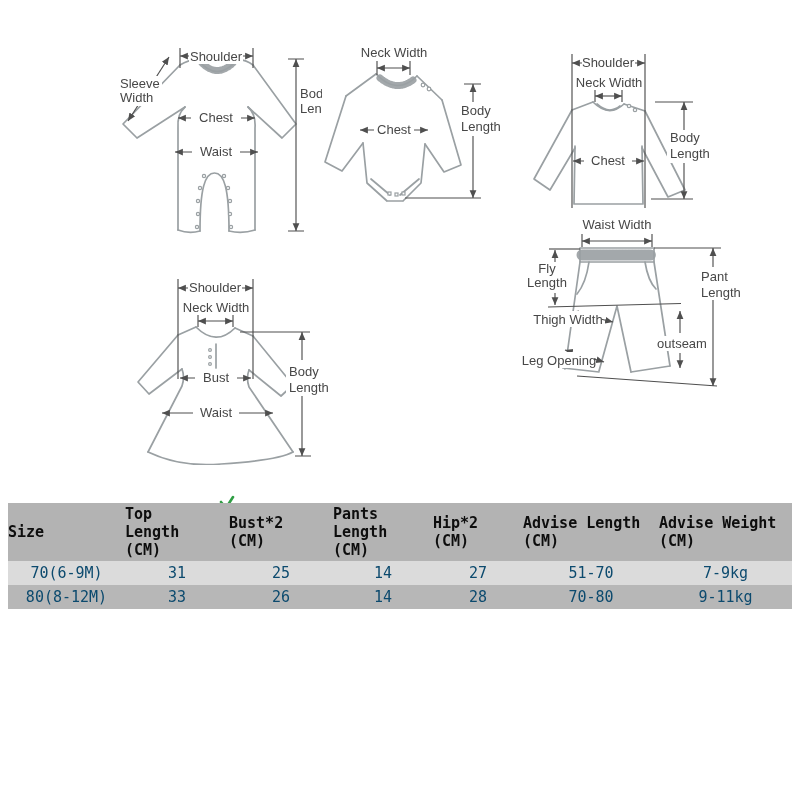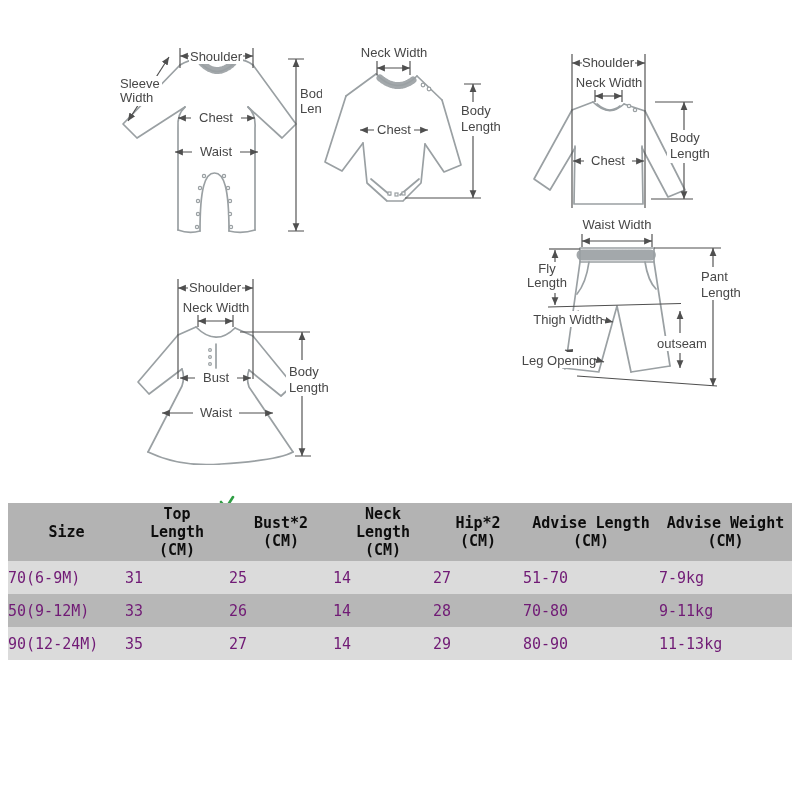--- a/index.html
+++ b/index.html
@@ -11,22 +11,22 @@
   .rib{stroke:#a3a8ab;stroke-width:7;stroke-dasharray:1.2 1.7;fill:none;}
   .rib2{stroke:#a3a8ab;stroke-width:11;stroke-dasharray:1.2 2;fill:none;}
   .dim{stroke:#4f4f4f;stroke-width:1.15;fill:none;}
   .snap{fill:#fff;stroke:#9aa0a3;stroke-width:1.2;}
   .bg{fill:#ffffff;}
   text.lbl{font-family:"Liberation Sans", sans-serif;font-size:13px;fill:#474747;}
   
   #size-table{position:absolute;left:8px;top:503px;width:784px;border-collapse:collapse;
       table-layout:fixed;font-family:"DejaVu Sans Mono","Liberation Mono",monospace;}
   #size-table th{background:#b3b3b3;height:58px;font-size:15px;font-weight:bold;color:#0d0d0d;
-      text-align:center;vertical-align:middle;line-height:18px;padding:0;}
-  #size-table td{height:33px;font-size:15px;color:#701a75;vertical-align:middle;padding:0;}
+      text-align:left;vertical-align:middle;line-height:18px;padding:0;}
+  #size-table td{height:24px;font-size:15px;color:#0c4a6e;text-align:center;vertical-align:middle;padding:0;}
   #size-table tr.light td{background:#dbdbdb;}
   #size-table tr.dark td{background:#b7b7b7;}
   .hl{display:block;}
   #green-check{position:absolute;left:218px;top:494px;width:18px;height:18px;}
 </style>
 </head>
 <body>
 
 <div id="stage">
 
@@ -256,21 +256,21 @@
         <th>
             <span class="hl">Top</span>
             <span class="hl">Length</span>
             <span class="hl">(CM)</span>
           </th>
         <th>
             <span class="hl">Bust*2</span>
             <span class="hl">(CM)</span>
           </th>
         <th>
-            <span class="hl">Neck</span>
+            <span class="hl">Pants</span>
             <span class="hl">Length</span>
             <span class="hl">(CM)</span>
           </th>
         <th>
             <span class="hl">Hip*2</span>
             <span class="hl">(CM)</span>
           </th>
         <th>
             <span class="hl">Advise Length</span>
             <span class="hl">(CM)</span>
@@ -285,33 +285,24 @@
       <tr class="light">
         <td>70(6-9M)</td>
         <td>31</td>
         <td>25</td>
         <td>14</td>
         <td>27</td>
         <td>51-70</td>
         <td>7-9kg</td>
       </tr>
       <tr class="dark">
-        <td>50(9-12M)</td>
+        <td>80(8-12M)</td>
         <td>33</td>
         <td>26</td>
         <td>14</td>
         <td>28</td>
         <td>70-80</td>
         <td>9-11kg</td>
       </tr>
-      <tr class="light">
-        <td>90(12-24M)</td>
-        <td>35</td>
-        <td>27</td>
-        <td>14</td>
-        <td>29</td>
-        <td>80-90</td>
-        <td>11-13kg</td>
-      </tr>
     </tbody>
   </table>
 
 </div>
 
 </body></html>

